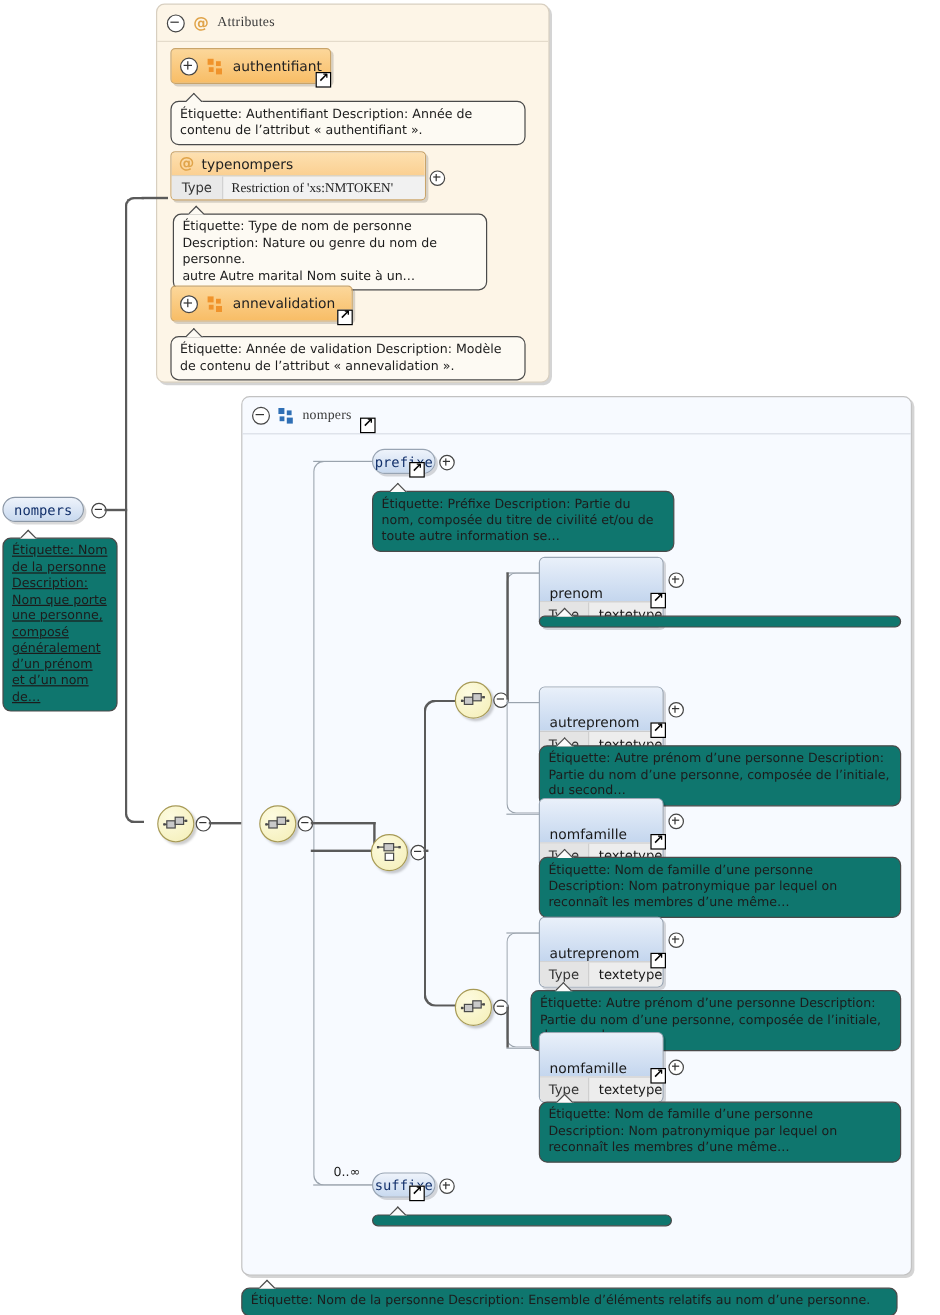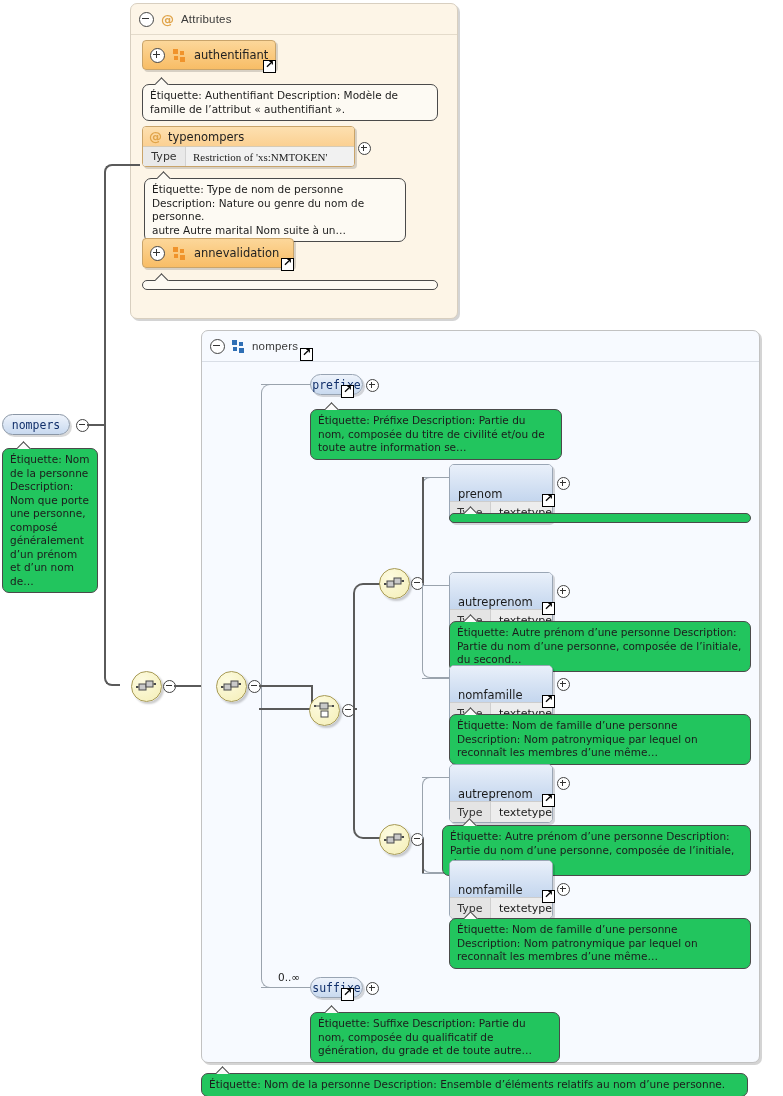--- a/index.html
+++ b/index.html
@@ -8,21 +8,21 @@
 
   
   .panel{position:absolute;border:1px solid #b9b9b9;border-radius:7px;
          box-shadow:2px 2px 0 rgba(0,0,0,.17);box-sizing:border-box;}
   .panel-attr{background:#fdf5e7;border-color:#d8cfc0;}
   .panel-attr .panel-head{border-bottom:1px solid #e4dbcb;}
   .panel-seq{background:#f7faff;border-color:#c2c2c2;}
   .panel-seq .panel-head{border-bottom:1px solid #d9dee6;}
   .panel-head{height:30px;display:flex;align-items:center;gap:7px;padding-left:8px;}
   .panel-title{font-size:11.5px;color:#3a3a3a;letter-spacing:.2px;
-               font-family:Liberation Sans, sans-serif;}
+               font-family:Liberation Serif, serif;}
 
   
   .tg{width:13px;height:13px;border-radius:50%;border:1px solid #444;
       background:#fff;display:inline-block;position:relative;flex:none;}
   .tg::before{content:"";position:absolute;left:2px;top:5px;width:7px;height:1px;background:#333;}
   .tg.plus::after{content:"";position:absolute;left:5px;top:2px;width:1px;height:7px;background:#333;}
 
   
   .sq4{width:13px;height:13px;position:relative;flex:none;}
   .sq4 i{position:absolute;display:block;}
@@ -79,21 +79,21 @@
   .pill.root{border-color:#8b97a6;}
 
   
   .extlink{position:absolute;width:13px;height:13px;background:#fff;border:1px solid #000;
            box-sizing:border-box;}
   .extlink::after{content:"↗";position:absolute;left:1px;top:-3px;font-size:11px;
            line-height:13px;color:#000;font-weight:bold;}
 
   
   .note{position:absolute;box-sizing:border-box;border:1px solid #4a4a4a;
-        border-radius:7px;background:#22c55e;padding:4px 7px 4px 7px;
+        border-radius:7px;background:#0f766e;padding:4px 7px 4px 7px;
         font-size:10.5px;line-height:13.5px;color:#1c1c1c;}
   .note.cream{background:#fdfaf3;}
   .note .tail{position:absolute;width:14px;height:8px;top:-8px;overflow:hidden;}
   .note .tail::before{content:"";position:absolute;left:0;top:3px;width:12px;height:12px;
         background:#fbfbfb;border-left:1px solid #4a4a4a;border-top:1px solid #4a4a4a;
         transform:rotate(45deg);transform-origin:center;}
   .note.cream .tail::before{background:#fdfaf3;}
 
   
   .conn{position:absolute;background:#5a5a5a;}
@@ -131,21 +131,21 @@
     <i class="a"></i>
       <i class="b"></i>
       <i class="c"></i>
       <i class="d"></i>
   </span>
   <span class="lbl">authentifiant</span>
 </div>
 <div class="extlink" style="left:263px;top:60px;"></div>
 <div class="note cream" style="left:142px;top:84px;width:296px;">
   <span class="tail" style="left:12px;"></span>
-  <span>Étiquette: Authentifiant Description: Modèle de famille de l’attribut « authentifiant ».</span>
+  <span>Étiquette: Authentifiant Description: Année de contenu de l’attribut « authentifiant ».</span>
 </div>
 
 <div class="typebox" style="left:142px;top:126px;width:213px;">
   <div class="tb-head">
     <span class="at-icon">@</span>
     <span class="lbl">typenompers</span>
   </div>
   <div class="tb-row">
     <div class="tb-k">Type</div>
     <div class="tb-v">Restriction of 'xs:NMTOKEN'</div>
@@ -164,27 +164,28 @@
     <i class="a"></i>
       <i class="b"></i>
       <i class="c"></i>
       <i class="d"></i>
   </span>
   <span class="lbl">annevalidation</span>
 </div>
 <div class="extlink" style="left:281px;top:258px;"></div>
 <div class="note cream" style="left:142px;top:280px;width:296px;">
   <span class="tail" style="left:12px;"></span>
+  <span>Étiquette: Année de validation Description: Modèle de contenu de l’attribut « annevalidation ».</span>
 </div>
 
 <div class="pill root" style="left:2px;top:414px;width:68px;">
   <span class="lbl">nompers</span>
 </div>
 <div class="mini" style="left:76px;top:419px;"></div>
-<div class="note" style="left:2px;top:448px;width:96px;">
+<div class="note" style="left:2px;top:448px;width:96px;text-decoration:underline;">
   <span class="tail" style="left:14px;"></span>
   <span>Étiquette: Nom de la personne Description: Nom que porte une personne, composé généralement d’un prénom et d’un nom de…</span>
 </div>
 
 <div class="conn" style="left:87px;top:424px;width:19px;height:2px;"></div>
 
 <div class="cbox" style="left:104px;top:164px;width:16px;height:522px;border-right:none;border-top-left-radius:8px;border-bottom-left-radius:8px;"></div>
 <div class="conn" style="left:118px;top:164px;width:22px;height:2px;"></div>
 
 <div class="comp" style="left:131px;top:671px;">
@@ -407,19 +408,18 @@
 <div class="card" style="left:278px;top:971px;">
   <span>0..∞</span>
 </div>
 <div class="pill" style="left:310px;top:977px;width:53px;">
   <span class="lbl">suffixe</span>
 </div>
 <div class="extlink" style="left:341px;top:988px;"></div>
 <div class="mini plus" style="left:366px;top:982px;"></div>
 <div class="note" style="left:310px;top:1012px;width:250px;">
   <span class="tail" style="left:14px;"></span>
-  <span>Étiquette: Suffixe Description: Partie du nom, composée du qualificatif de génération, du grade et de toute autre…</span>
 </div>
 
 <div class="note" style="left:201px;top:1073px;width:547px;">
   <span class="tail" style="left:14px;"></span>
   <span>Étiquette: Nom de la personne Description: Ensemble d’éléments relatifs au nom d’une personne.</span>
 </div>
 
 </body></html>

